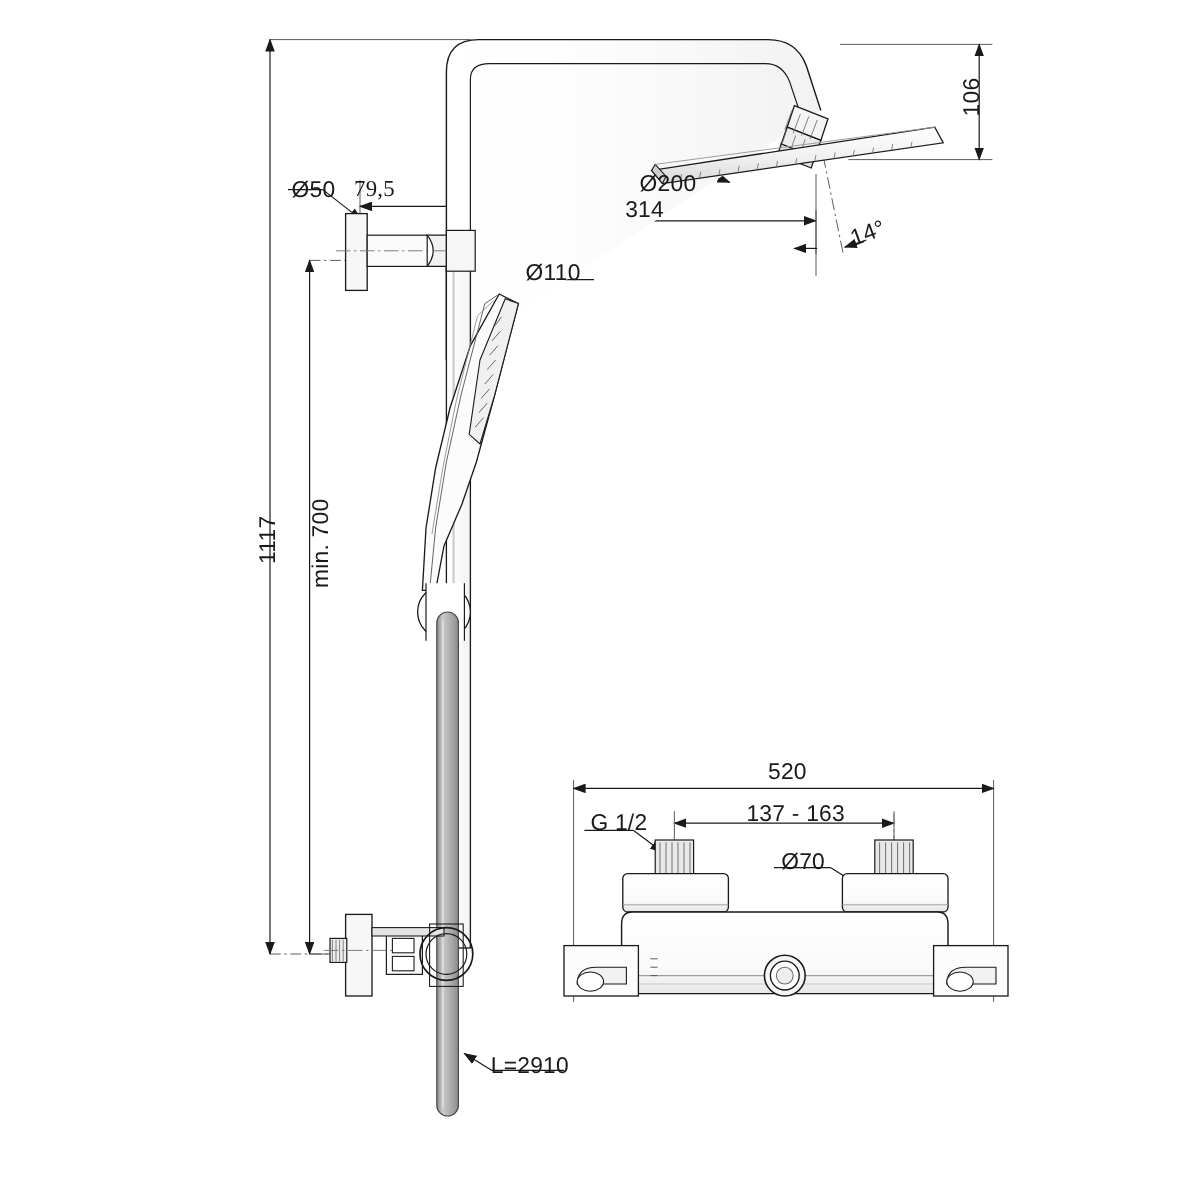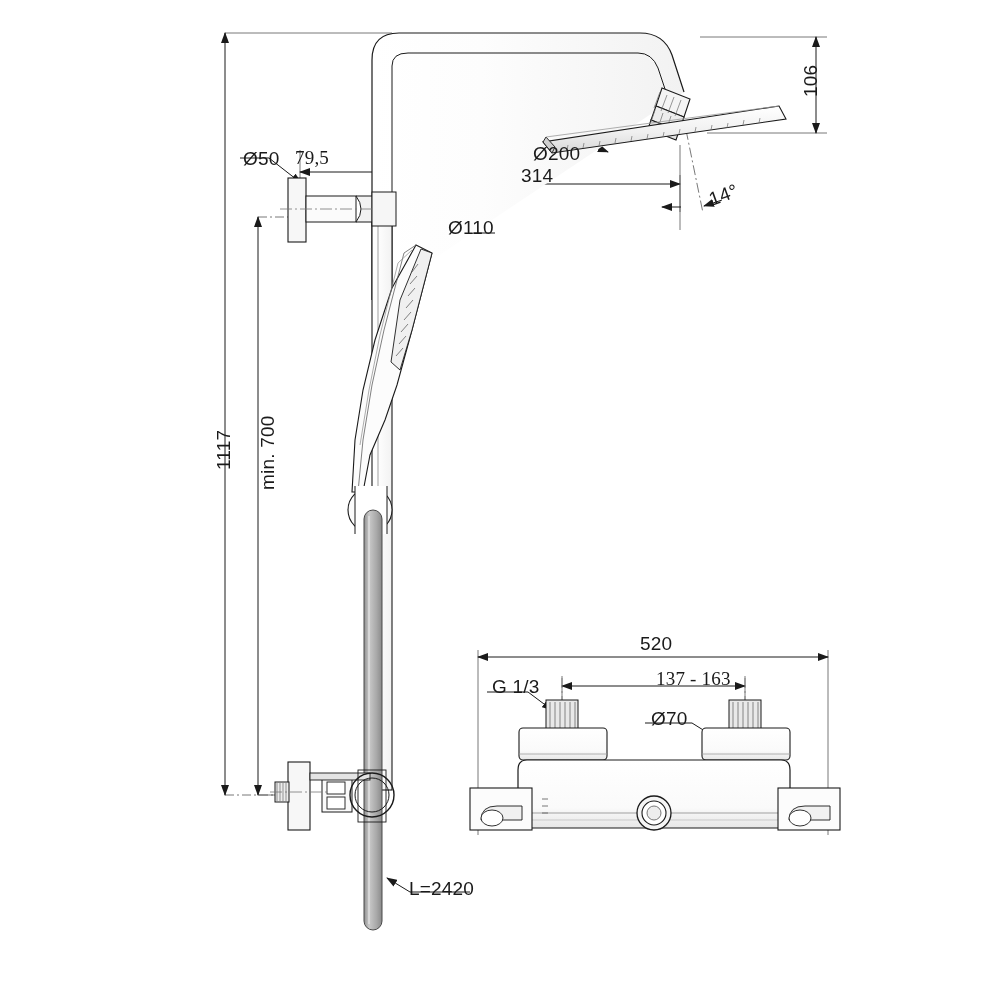--- a/index.html
+++ b/index.html
@@ -337,25 +337,25 @@
   <div class="dimtext" style="left:295px; top:147px;font-family:Liberation Serif, serif;">79,5</div>
 
   <div class="dimtext" style="left:521px; top:165px;text-align:right;">314</div>
 
   <div class="dimtext" style="left:533px; top:124px;margin-top:19px;">Ø200</div>
 
   <div class="dimtext rot" style="left:800px; top:97px;">106</div>
 
   <div class="dimtext" style="left:706px; top:190px; transform:rotate(-20deg); transform-origin:0 0;">14°</div>
 
-  <div class="dimtext" style="left:448px; top:217px;">Ø110</div>
-
-  <div class="dimtext" style="left:409px; top:878px;">L=2420</div>
+  <div class="dimtext" style="left:438px; top:217px;">Ø110</div>
+
+  <div class="dimtext" style="left:409px; top:878px;">L=2910</div>
 
   <div class="dimtext" style="left:640px; top:633px;">520</div>
 
-  <div class="dimtext" style="left:656px; top:668px;font-family:Liberation Serif, serif;">137 - 163</div>
-
-  <div class="dimtext" style="left:492px; top:676px;">G 1/3</div>
+  <div class="dimtext" style="left:622px; top:668px;">137 - 163</div>
+
+  <div class="dimtext" style="left:492px; top:676px;">G 1/2</div>
 
   <div class="dimtext" style="left:651px; top:708px;">Ø70</div>
 
 </div>
 
 </body></html>

